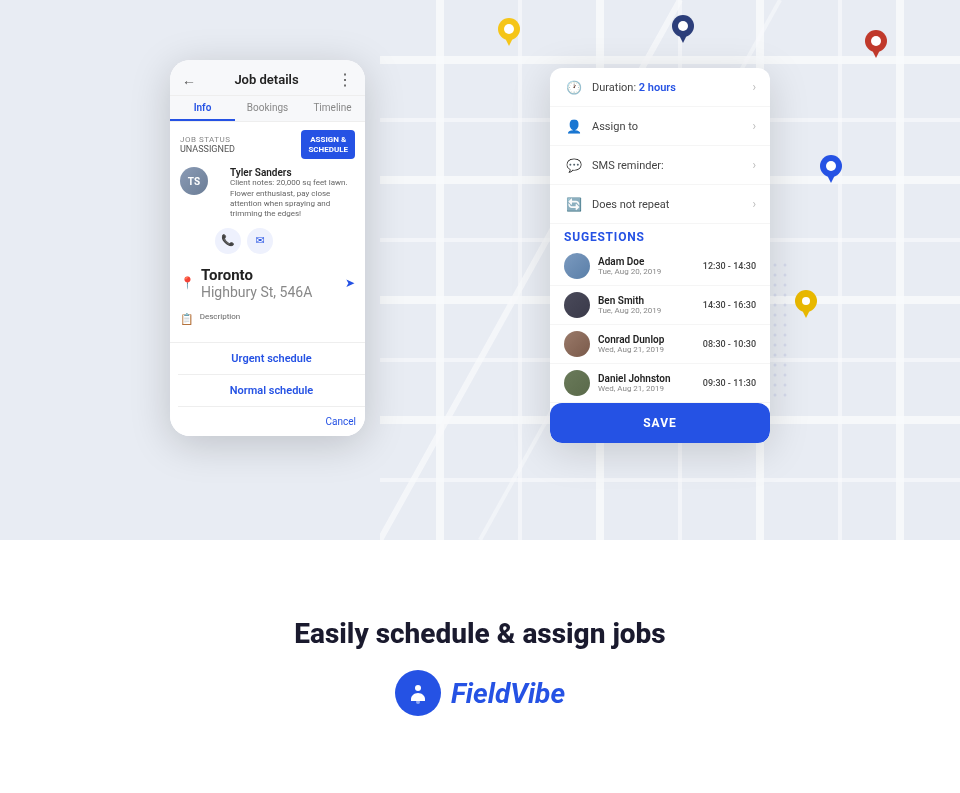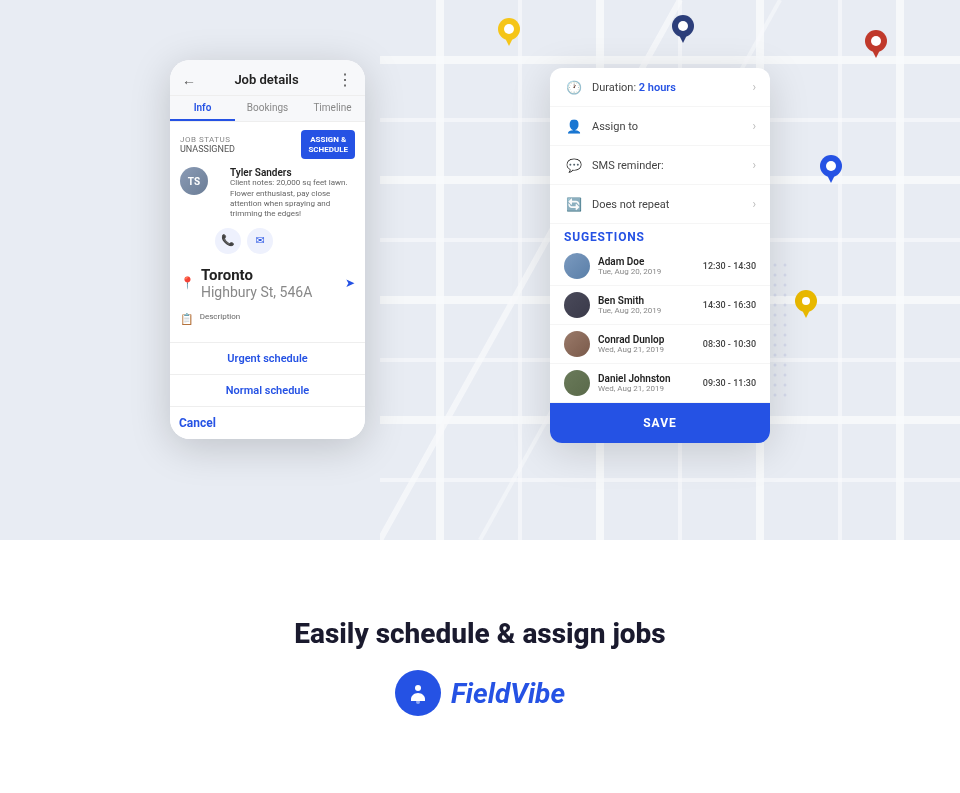--- a/index.html
+++ b/index.html
@@ -179,37 +179,38 @@
       gap: 6px;
       margin-bottom: 8px;
     }
     .desc-icon { color: #aaa; font-size: 11px; margin-top: 1px; }
     .desc-text { font-size: 8px; color: #666; }
 
     
     .phone-overlay {
       background: #fff;
       border-top: 1px solid #eee;
+      padding-left: 8px;
     }
     .schedule-btn {
       width: 100%;
       padding: 9px;
       text-align: center;
       font-size: 11px;
       font-weight: 600;
       color: #2552e4;
       border-bottom: 1px solid #eee;
       cursor: pointer;
     }
     .cancel-btn {
       width: 100%;
       padding: 9px;
-      text-align: left;
-      font-size: 12px;
-      font-weight: 700;
+      text-align: right;
+      font-size: 10px;
+      font-weight: 400;
       color: #2552e4;
       cursor: pointer;
     }
 
     
     .schedule-panel {
       position: absolute;
       right: 190px;
       top: 68px;
       width: 220px;
@@ -297,20 +298,21 @@
     .suggestion-time { font-size: 9px; color: #444; font-weight: 500; white-space: nowrap; }
     .save-btn {
       background: #2552e4;
       color: #fff;
       text-align: center;
       padding: 13px;
       font-size: 12px;
       font-weight: 700;
       letter-spacing: 1px;
       cursor: pointer;
+      border-radius: 12px;
     }
 
     
     .bottom-section {
       width: 100%;
       height: 253px;
       display: flex;
       flex-direction: column;
       align-items: center;
       justify-content: center;

